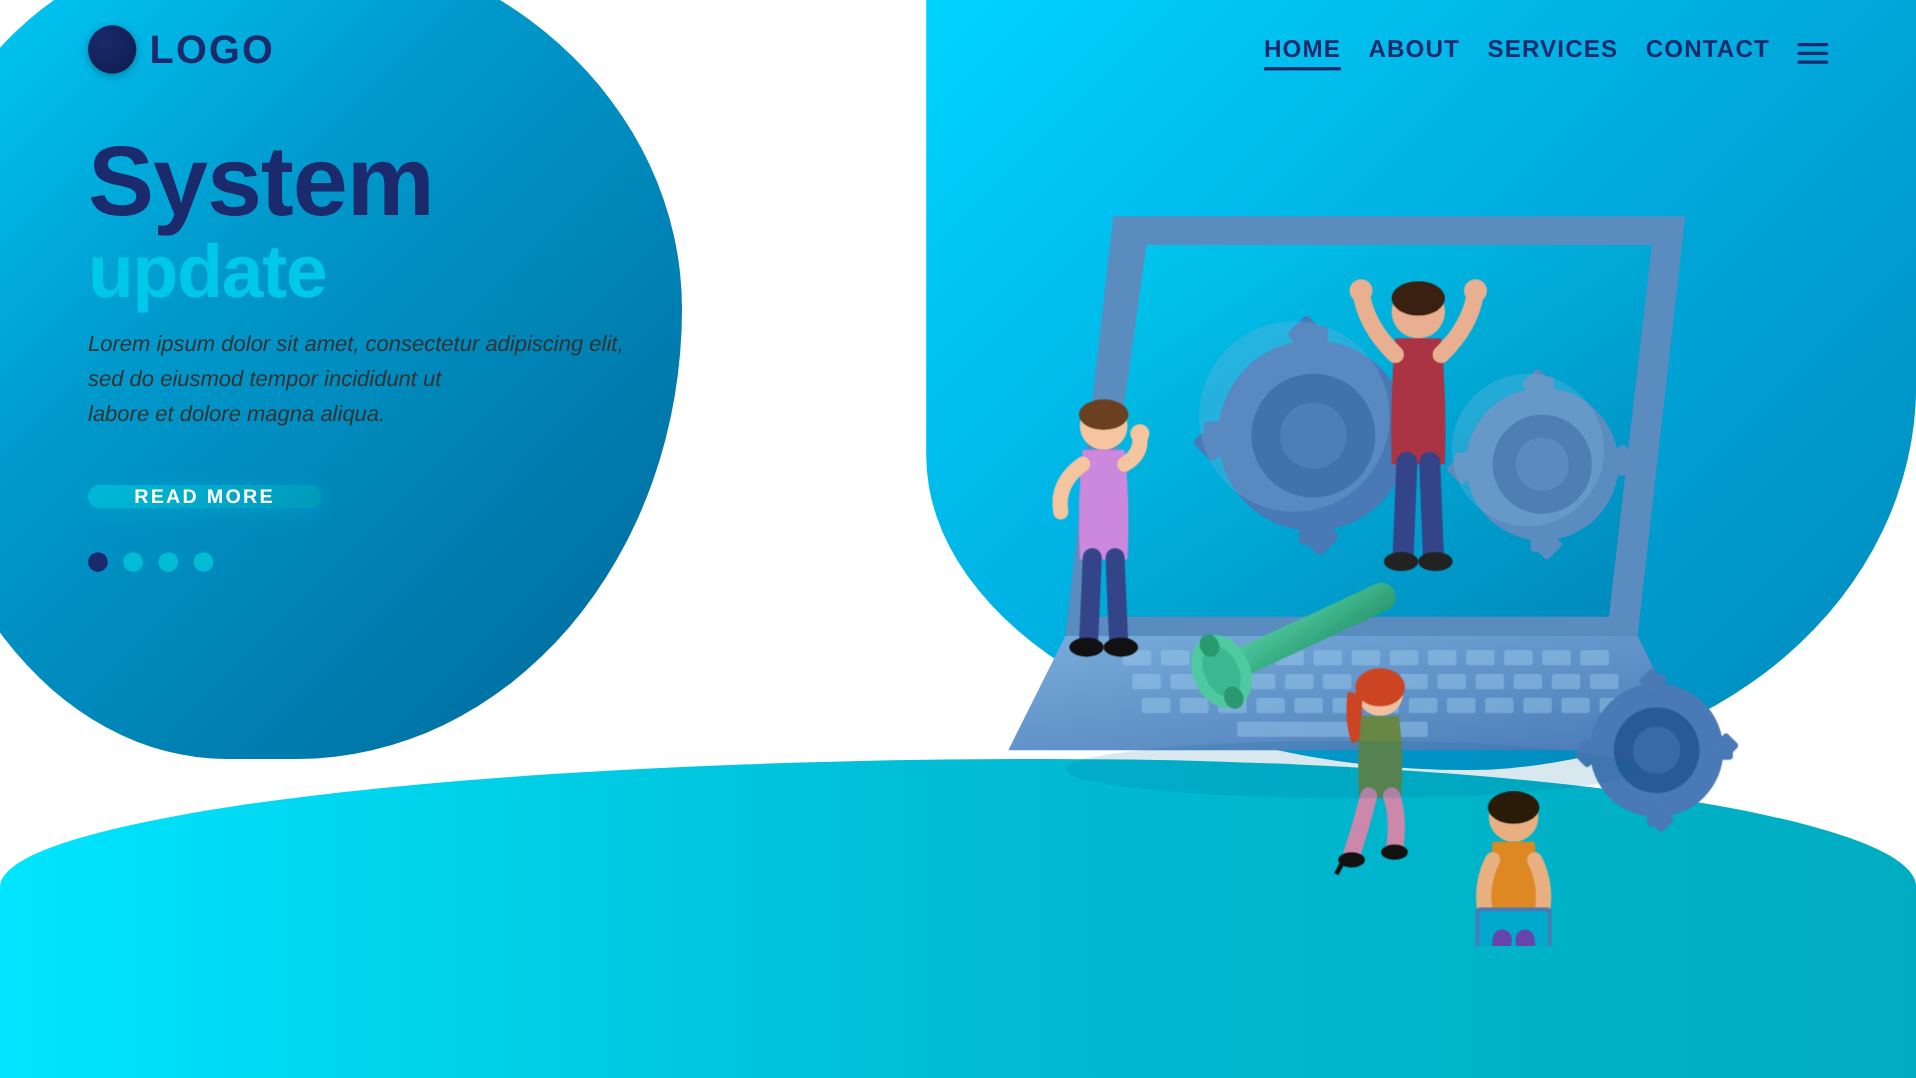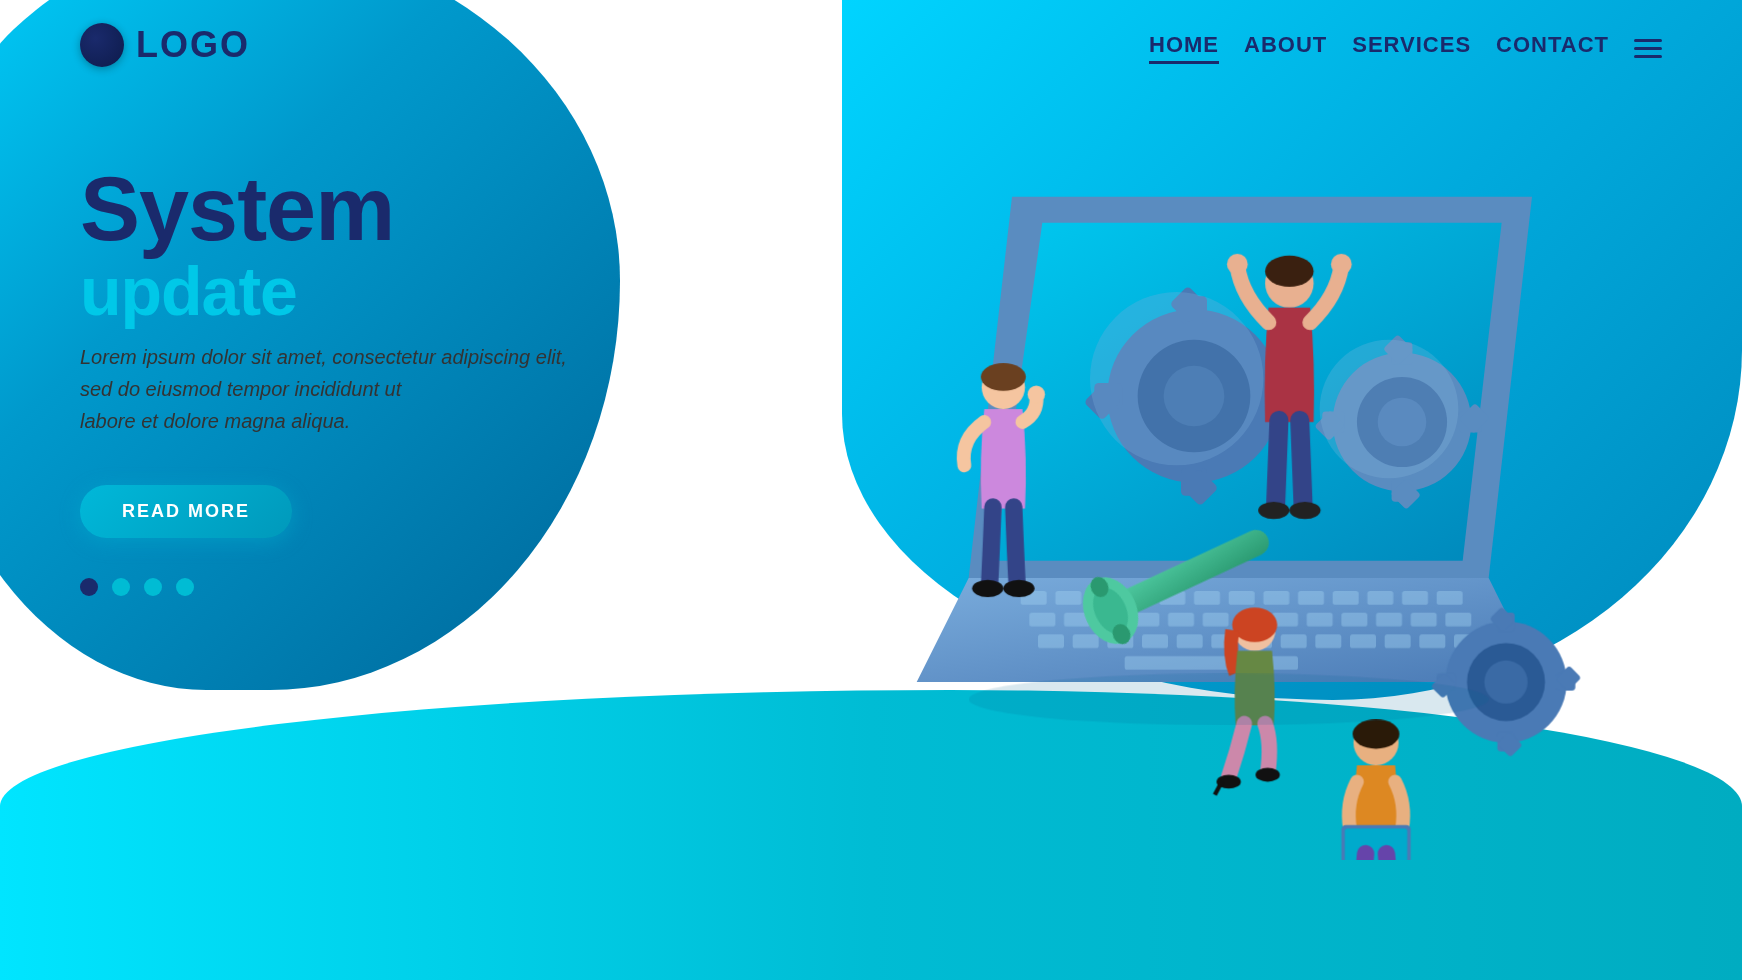--- a/index.html
+++ b/index.html
@@ -134,21 +134,20 @@
       z-index: 10;
       max-width: 580px;
     }
 
     .heading-system {
       font-size: 90px;
       font-weight: 900;
       color: #1a2a6c;
       line-height: 1;
       letter-spacing: -1px;
-      margin-top: 44px;
     }
 
     .heading-update {
       font-size: 68px;
       font-weight: 900;
       color: #00c8e8;
       line-height: 1.1;
       letter-spacing: -1px;
     }
 
@@ -156,21 +155,21 @@
       margin-top: 12px;
       font-size: 20px;
       color: #333;
       line-height: 1.6;
       font-style: italic;
     }
 
     .read-more-btn {
       margin-top: 48px;
       display: inline-block;
-      padding: 16px 42px;
+      padding: 0 42px;
       background: linear-gradient(135deg, #00b8d9, #0099bb);
       color: white;
       font-size: 18px;
       font-weight: 700;
       letter-spacing: 2px;
       border-radius: 40px;
       cursor: pointer;
       border: none;
       box-shadow: 0 4px 20px rgba(0,180,210,0.4);
     }

